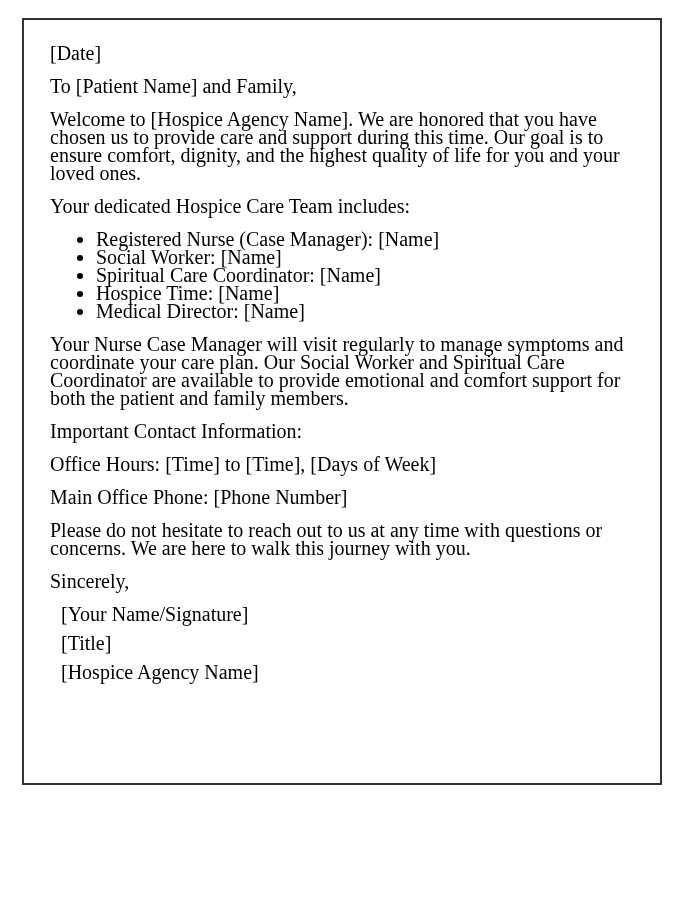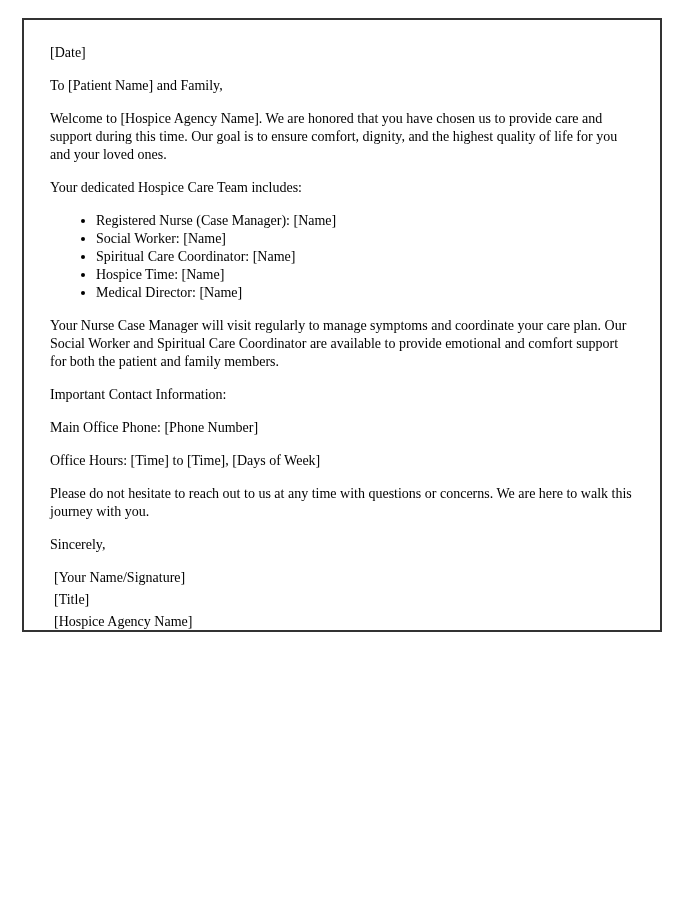--- a/index.html
+++ b/index.html
@@ -14,47 +14,47 @@
     position: relative;
     width: 700px;
     height: 900px;
     background: #ffffff;
   }
   .letter {
     position: absolute;
     left: 22px;
     top: 18px;
     width: 640px;
-    height: 614px;
+    height: 767px;
     box-sizing: border-box;
     border: 2px solid #333333;
     background: #ffffff;
     padding: 24px 28px 0 26px;
     font-family: "Liberation Serif", "DejaVu Serif", serif;
-    font-size: 14px;
+    font-size: 20px;
     line-height: 18px;
     color: #000000;
   }
   .letter p {
     margin: 0 0 15px 0;
   }
   .letter ul {
     margin: 0 0 15px 0;
     padding: 0 0 0 46px;
     list-style-type: disc;
   }
   .letter li {
     margin: 0;
     padding: 0;
   }
   .bold, .role {
     font-weight: normal;
   }
   .signature-block div {
-    margin: 4px;
+    margin: 11px;
     font-family: Liberation Serif, serif;
   }
 </style>
 </head>
 <body>
 
 <div class="canvas">
   <div class="letter">
 
     <p>[Date]</p>
@@ -85,23 +85,23 @@
       <li>
         <span class="role">Medical Director:</span>
         <span class="name">[Name]</span>
       </li>
     </ul>
 
     <p>Your Nurse Case Manager will visit regularly to manage symptoms and coordinate your care plan. Our Social Worker and Spiritual Care Coordinator are available to provide emotional and comfort support for both the patient and family members.</p>
 
     <p class="bold">Important Contact Information:</p>
 
+    <p>Office Hours: [Time] to [Time], [Days of Week]</p>
+
     <p>Main Office Phone: [Phone Number]</p>
-
-    <p>Office Hours: [Time] to [Time], [Days of Week]</p>
 
 
     <p>Please do not hesitate to reach out to us at any time with questions or concerns. We are here to walk this journey with you.</p>
 
     <p>Sincerely,</p>
 
     <div class="signature-block">
       <div>[Your Name/Signature]</div>
       <div>[Title]</div>
       <div>[Hospice Agency Name]</div>

